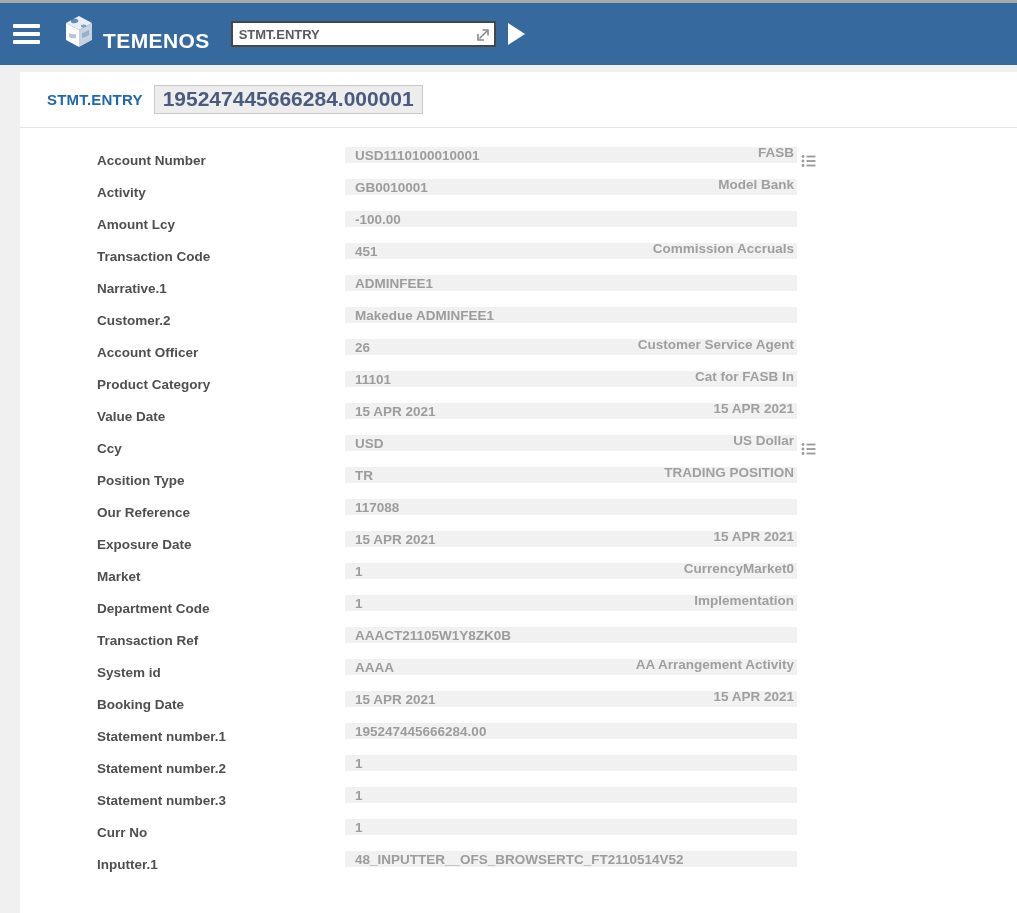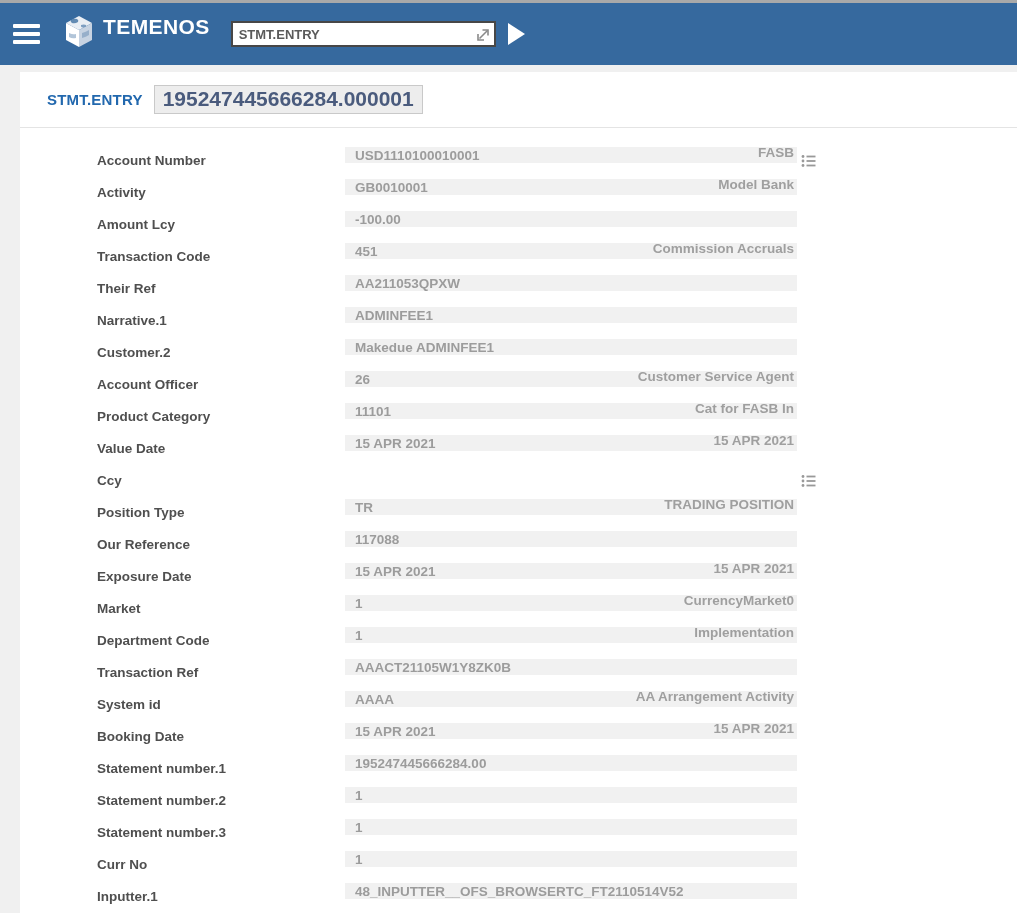--- a/index.html
+++ b/index.html
@@ -14,21 +14,21 @@
   .top-strip { height:3px; background:#a9a9a9; }
   .header {
     height:62px; background:#36699e;
     display:flex; align-items:center;
   }
   .hamburger {
     width:27px; margin-left:13px; cursor:pointer;
     display:flex; flex-direction:column; gap:4px;
   }
   .hamburger span { display:block; height:4px; background:#ffffff; border-radius:1px; }
-  .logo { display:flex; align-items:flex-start; margin-left:23px; }
+  .logo { display:flex; align-items:flex-end; margin-left:23px; }
   .logo-text {
     color:#ffffff; font-weight:bold; font-size:21px; letter-spacing:0.4px; margin-left:8px;
   }
   .cmd-wrap { position:relative; margin-left:21px; }
   .cmd-input {
     width:265px; height:26px;
     border:2px solid #474747; background:#ffffff;
     font-family:"Liberation Sans", sans-serif;
     font-weight:bold; font-size:13px; color:#5a5a5a;
     padding:0 26px 0 6px; outline:none;
@@ -148,26 +148,20 @@
         </div>
       </div>
       <div class="form-row">
         <span class="field-label">Transaction Code</span>
         <div class="value-box">
           <span class="field-value">451</span>
           <span class="field-enrichment">Commission Accruals</span>
         </div>
       </div>
       <div class="form-row">
-        <span class="field-label">Their Ref</span>
-        <div class="value-box">
-          <span class="field-value">AA211053QPXW</span>
-        </div>
-      </div>
-      <div class="form-row">
         <span class="field-label">Narrative.1</span>
         <div class="value-box">
           <span class="field-value">ADMINFEE1</span>
         </div>
       </div>
       <div class="form-row">
         <span class="field-label">Customer.2</span>
         <div class="value-box">
           <span class="field-value">Makedue ADMINFEE1</span>
         </div>
@@ -188,20 +182,24 @@
       </div>
       <div class="form-row">
         <span class="field-label">Value Date</span>
         <div class="value-box">
           <span class="field-value">15 APR 2021</span>
           <span class="field-enrichment">15 APR 2021</span>
         </div>
       </div>
       <div class="form-row">
         <span class="field-label">Ccy</span>
+        <div class="value-box">
+          <span class="field-value">USD</span>
+          <span class="field-enrichment">US Dollar</span>
+        </div>
         <span class="lookup-icon"><svg width="15" height="14" viewBox="0 0 15 14">
             <circle cx="2" cy="2.5" r="1.4" fill="#999"></circle>
             <rect x="5.5" y="1.6" width="9" height="1.8" fill="#999"></rect>
             <circle cx="2" cy="7" r="1.4" fill="#999"></circle>
             <rect x="5.5" y="6.1" width="9" height="1.8" fill="#999"></rect>
             <circle cx="2" cy="11.5" r="1.4" fill="#999"></circle>
             <rect x="5.5" y="10.6" width="9" height="1.8" fill="#999"></rect>
           </svg></span>
       </div>
       <div class="form-row">

